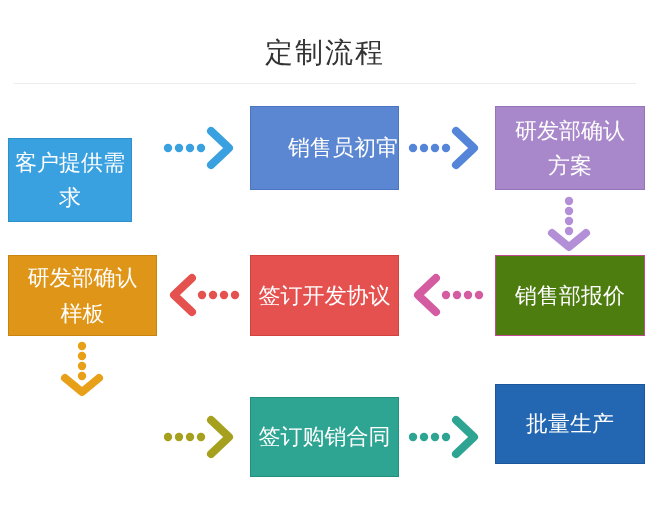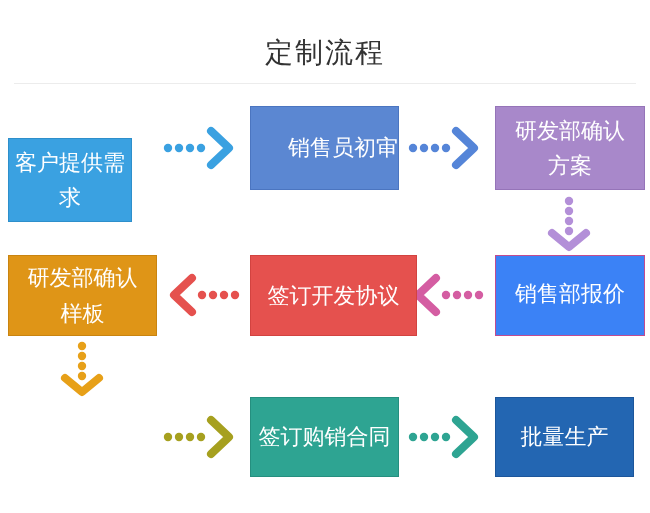--- a/index.html
+++ b/index.html
@@ -40,25 +40,25 @@
     border: 1px solid transparent;
     box-sizing: border-box;
   }
   .box .lbl { white-space: pre-line; }
 
   
   .b1 { left: 8px;   top: 106px; width: 124px; height: 84px; margin-top: 32px; }
   .b2 { left: 250px; top: 106px; width: 149px; height: 84px; }
   .b3 { left: 495px; top: 106px; width: 150px; height: 84px; }
   .b4 { left: 495px; top: 255px; width: 150px; height: 81px; }
-  .b5 { left: 250px; top: 255px; width: 167px; height: 81px; font-family: Liberation Serif, serif; }
+  .b5 { left: 250px; top: 255px; width: 149px; height: 81px; font-family: Liberation Serif, serif; }
   .b6 { left: 8px;   top: 255px; width: 149px; height: 81px; }
   .b7 { left: 8px;   top: 397px; width: 149px; height: 80px; }
   .b8 { left: 250px; top: 397px; width: 149px; height: 80px; font-family: Liberation Serif, serif; }
-  .b9 { left: 495px; top: 397px; width: 139px; height: 80px; }
+  .b9 { left: 495px; top: 384px; width: 150px; height: 80px; }
 
   .arrow { position: absolute; }
   .arrow svg { display: block; }
 
   .a1 { left: 163px; top: 126px; }  
   .a2 { left: 408px; top: 126px; }  
   .a3 { left: 546px; top: 196px; }  
   .a4 { left: 410px; top: 273px; }  
   .a5 { left: 166px; top: 273px; }  
   .a6 { left: 59px;  top: 341px; }  
@@ -115,21 +115,21 @@
       <g fill="currentColor">
         <circle cx="23" cy="5" r="4.2"></circle>
           <circle cx="23" cy="15" r="4.2"></circle>
           <circle cx="23" cy="25" r="4.2"></circle>
           <circle cx="23" cy="35" r="4.2"></circle>
       </g>
       <polyline points="6,37 23,51 40,37" fill="none" stroke="currentColor" stroke-width="8" stroke-linecap="round" stroke-linejoin="round"></polyline>
     </svg>
   </div>
 
-  <div class="box b4" style="background-color: #3b82f6; border-color: rgb(192, 75, 144); color: rgb(255, 255, 255); font-family: Liberation Mono, monospace;">
+  <div class="box b4" style="background-color: #4d7c0f; border-color: rgb(192, 75, 144); color: rgb(255, 255, 255);">
     <span class="lbl">销售部报价</span>
   </div>
 
   <div class="arrow a4" style="color: rgb(212, 93, 162);">
     <svg width="74" height="44" viewBox="0 0 74 44">
       <polyline points="26,5 8,22 26,39" fill="none" stroke="currentColor" stroke-width="8" stroke-linecap="round" stroke-linejoin="round"></polyline>
       <g fill="currentColor">
         <circle cx="36" cy="22" r="4.2"></circle>
           <circle cx="47" cy="22" r="4.2"></circle>
           <circle cx="58" cy="22" r="4.2"></circle>

